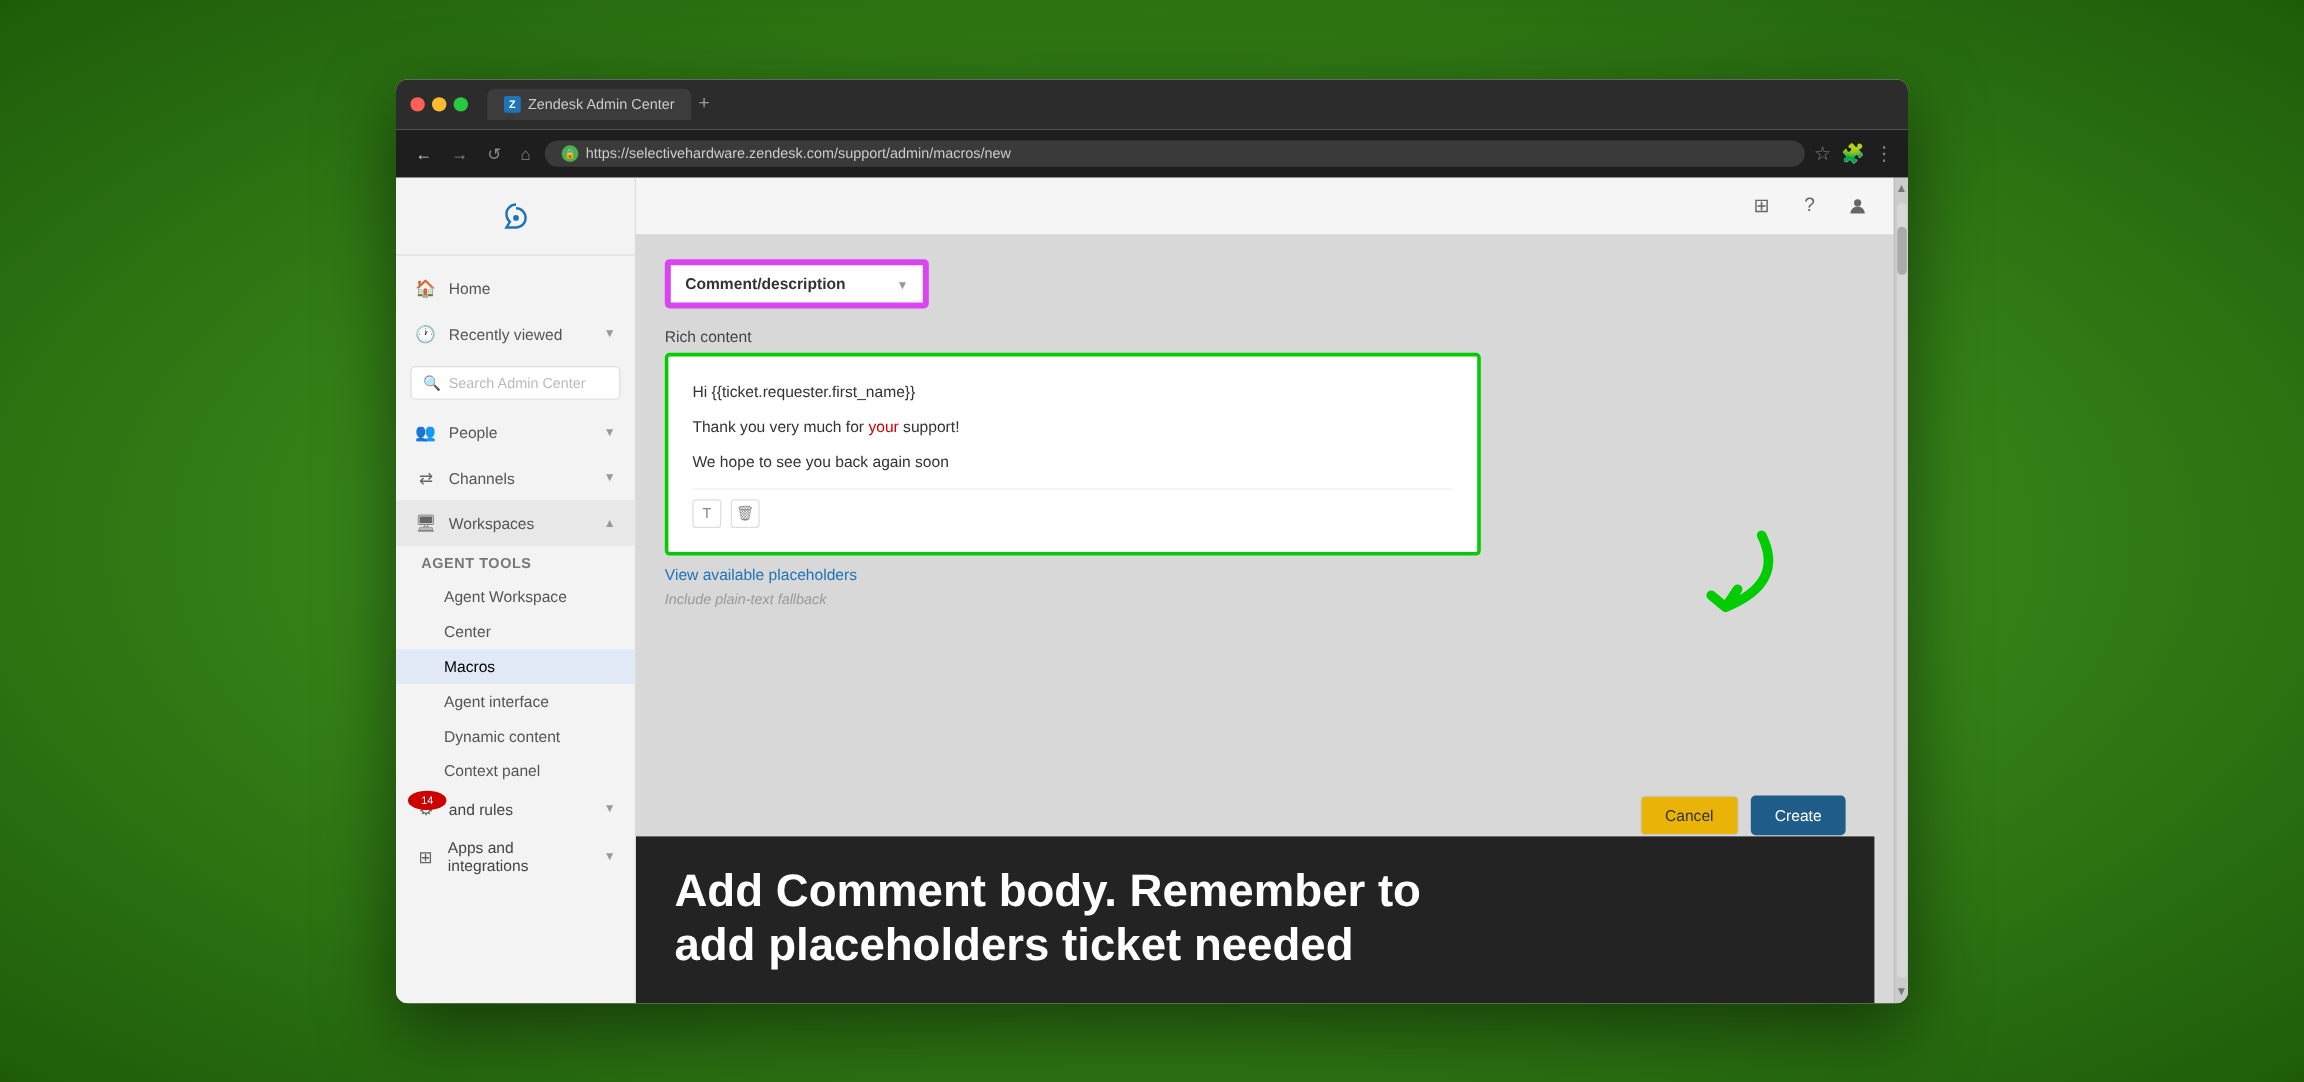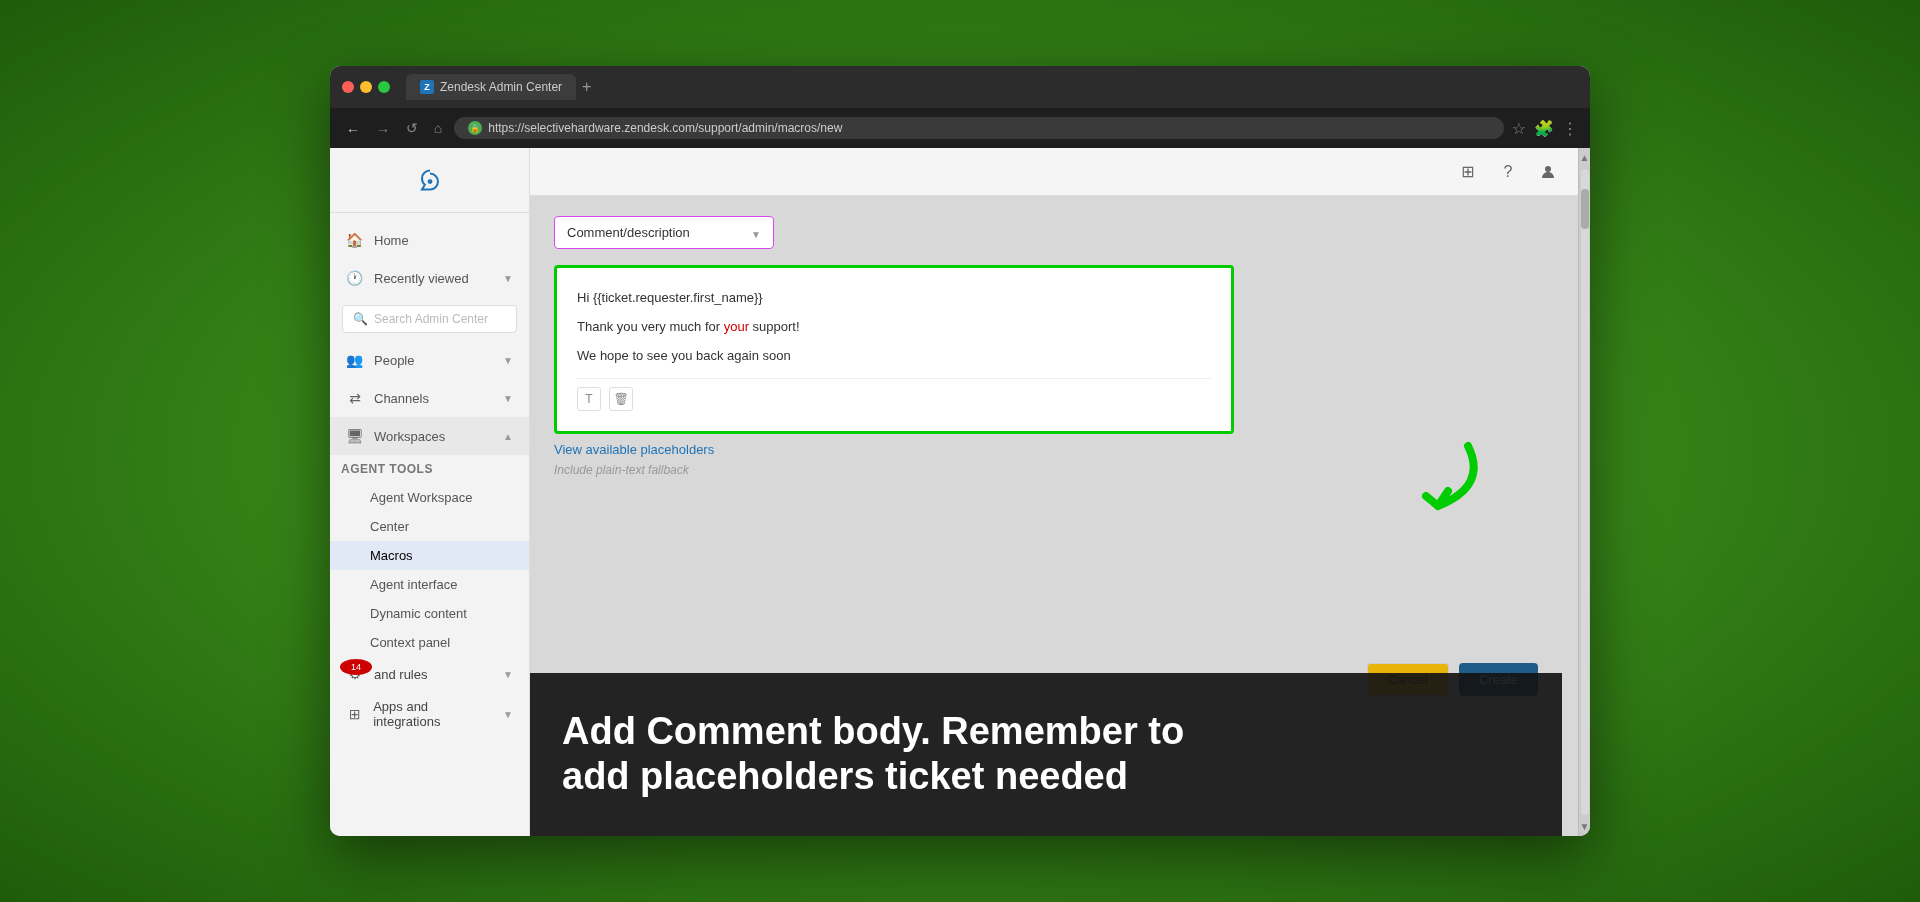--- a/index.html
+++ b/index.html
@@ -267,30 +267,31 @@
       border-radius: 4px;
       font-size: 16px;
     }
 
     .form-field {
       margin-bottom: 16px;
     }
 
     .dropdown-select {
       background: white;
-      border: 1px solid #d946ef;
+      border: 5px solid #d946ef;
       border-radius: 4px;
       padding: 8px 12px;
       font-size: 13px;
       color: #333;
       display: flex;
       align-items: flex-end;
       justify-content: space-between;
       width: 220px;
       cursor: pointer;
+      font-weight: bold;
     }
     .dropdown-select .chevron { color: #999; font-size: 10px; }
 
     .rich-content-label {
       font-size: 13px;
       color: #444;
       margin-bottom: 6px;
       font-weight: 500;
     }
 
@@ -361,21 +362,21 @@
       height: 120px;
     }
 
     
     .bottom-banner {
       position: absolute;
       bottom: 0;
       left: 0;
       right: 16px;
       background: rgba(20, 20, 20, 0.92);
-      padding: 36px 32px;
+      padding: 24px 32px;
       color: white;
     }
     .banner-text {
       font-size: 38px;
       font-weight: 700;
       line-height: 1.2;
       color: white;
     }
 
     
@@ -514,21 +515,21 @@
           <span>Channels</span>
           <span class="nav-chevron">▼</span>
         </div>
 
         <div class="nav-item active">
           <div class="nav-icon">🖥</div>
           <span>Workspaces</span>
           <span class="nav-chevron">▲</span>
         </div>
 
-        <div class="nav-sub-item" style="padding-left:11px; color:#777; font-size:12px; font-weight:600; text-transform:uppercase; letter-spacing:0.5px;">
+        <div class="nav-sub-item" style="padding-left:21px; color:#777; font-size:12px; font-weight:600; text-transform:uppercase; letter-spacing:0.5px;">
           <span>Agent tools</span>
         </div>
         <div class="nav-sub-item">
           <span>Agent Workspace</span>
         </div>
         <div class="nav-sub-item">
           <span>Center</span>
         </div>
         <div class="nav-sub-item active">
           <span>Macros</span>
@@ -575,20 +576,21 @@
 
       <div style="padding: 20px 24px; background: #d8d8d8; position: relative; min-height: calc(100% - 48px);">
 
         <div class="form-field">
           <div class="dropdown-select">
             <span>Comment/description</span>
             <span class="chevron">▼</span>
           </div>
         </div>
 
+        <div class="rich-content-label">Rich content</div>
 
         <div class="rich-content-box">
           <div class="rich-content-line">
             <span>Hi {{ticket.requester.first_name}}</span>
           </div>
           <div class="rich-content-line" style="margin-top: 8px;">
             <span>Thank you very much for </span><span class="highlight-word">your</span><span> support!</span>
           </div>
           <div class="rich-content-line" style="margin-top: 8px;">
             <span>We hope to see you back again soon</span>

